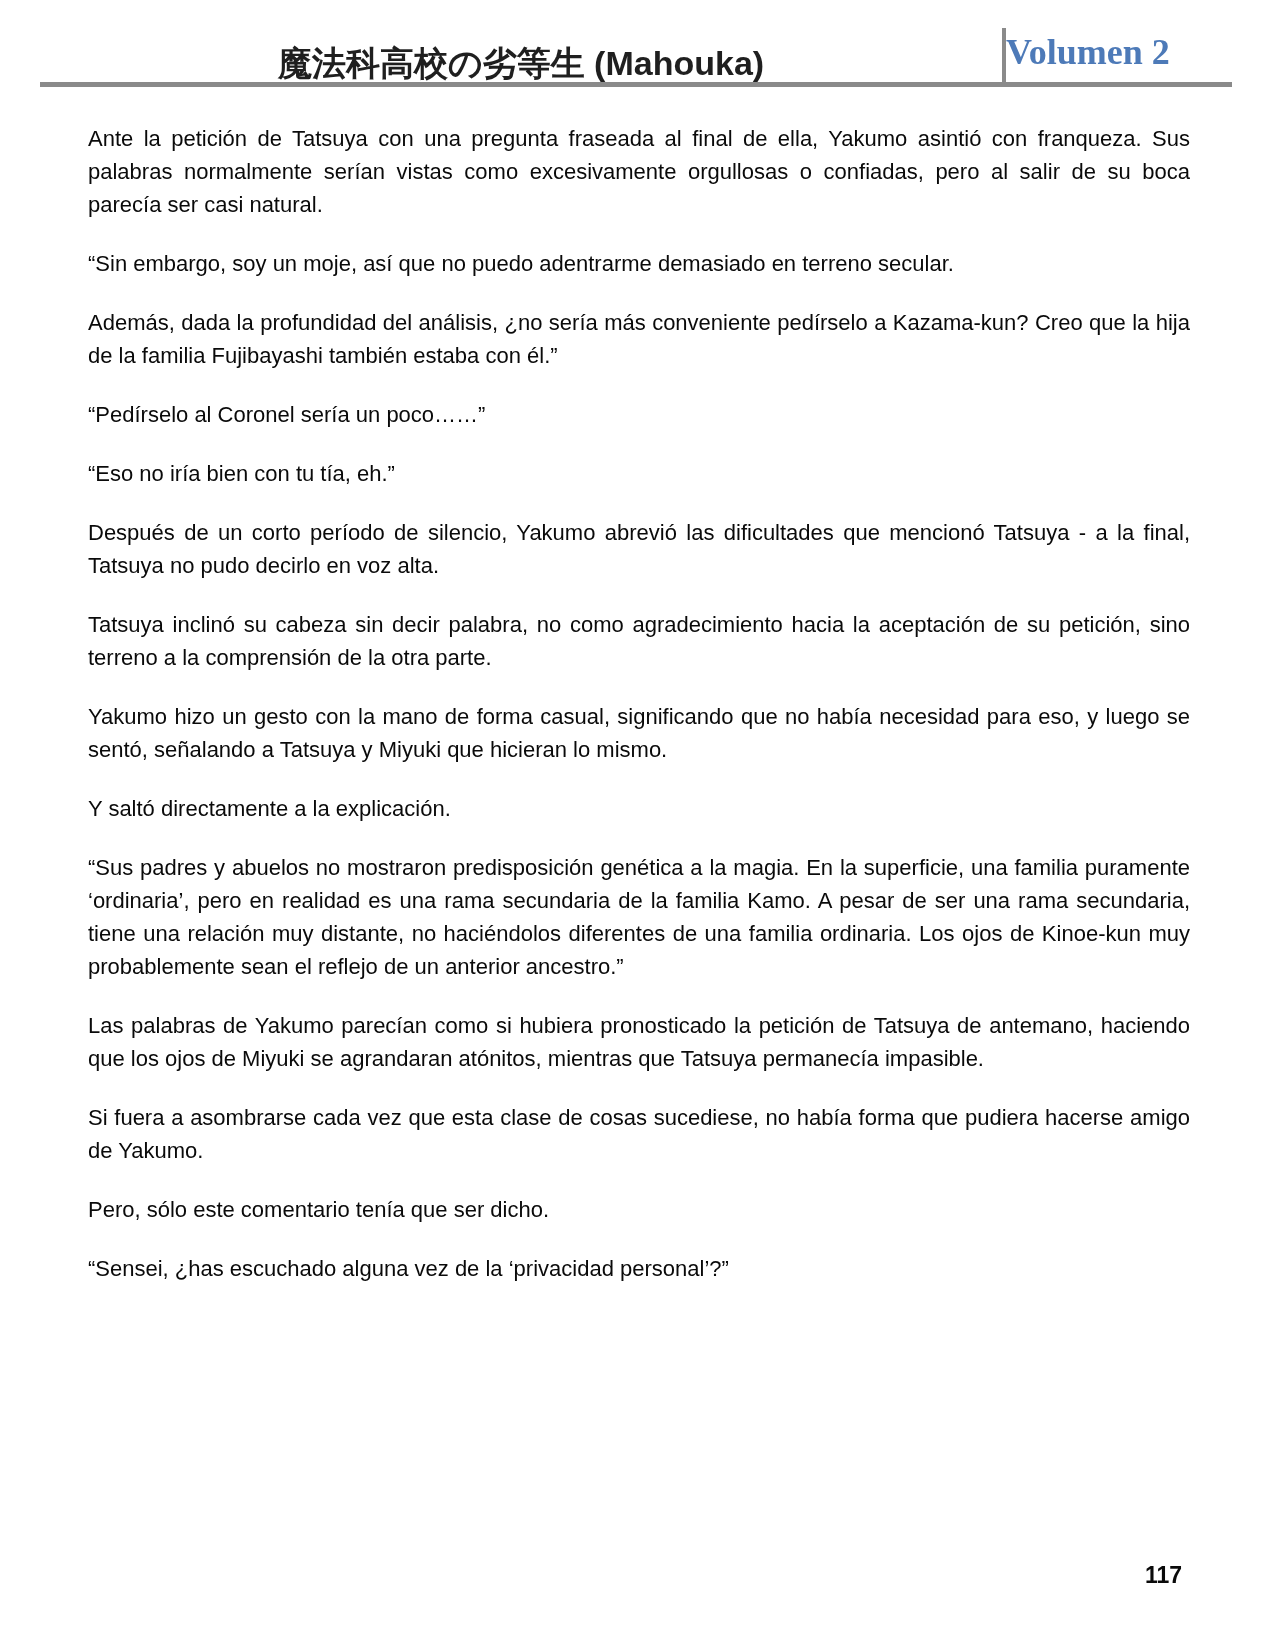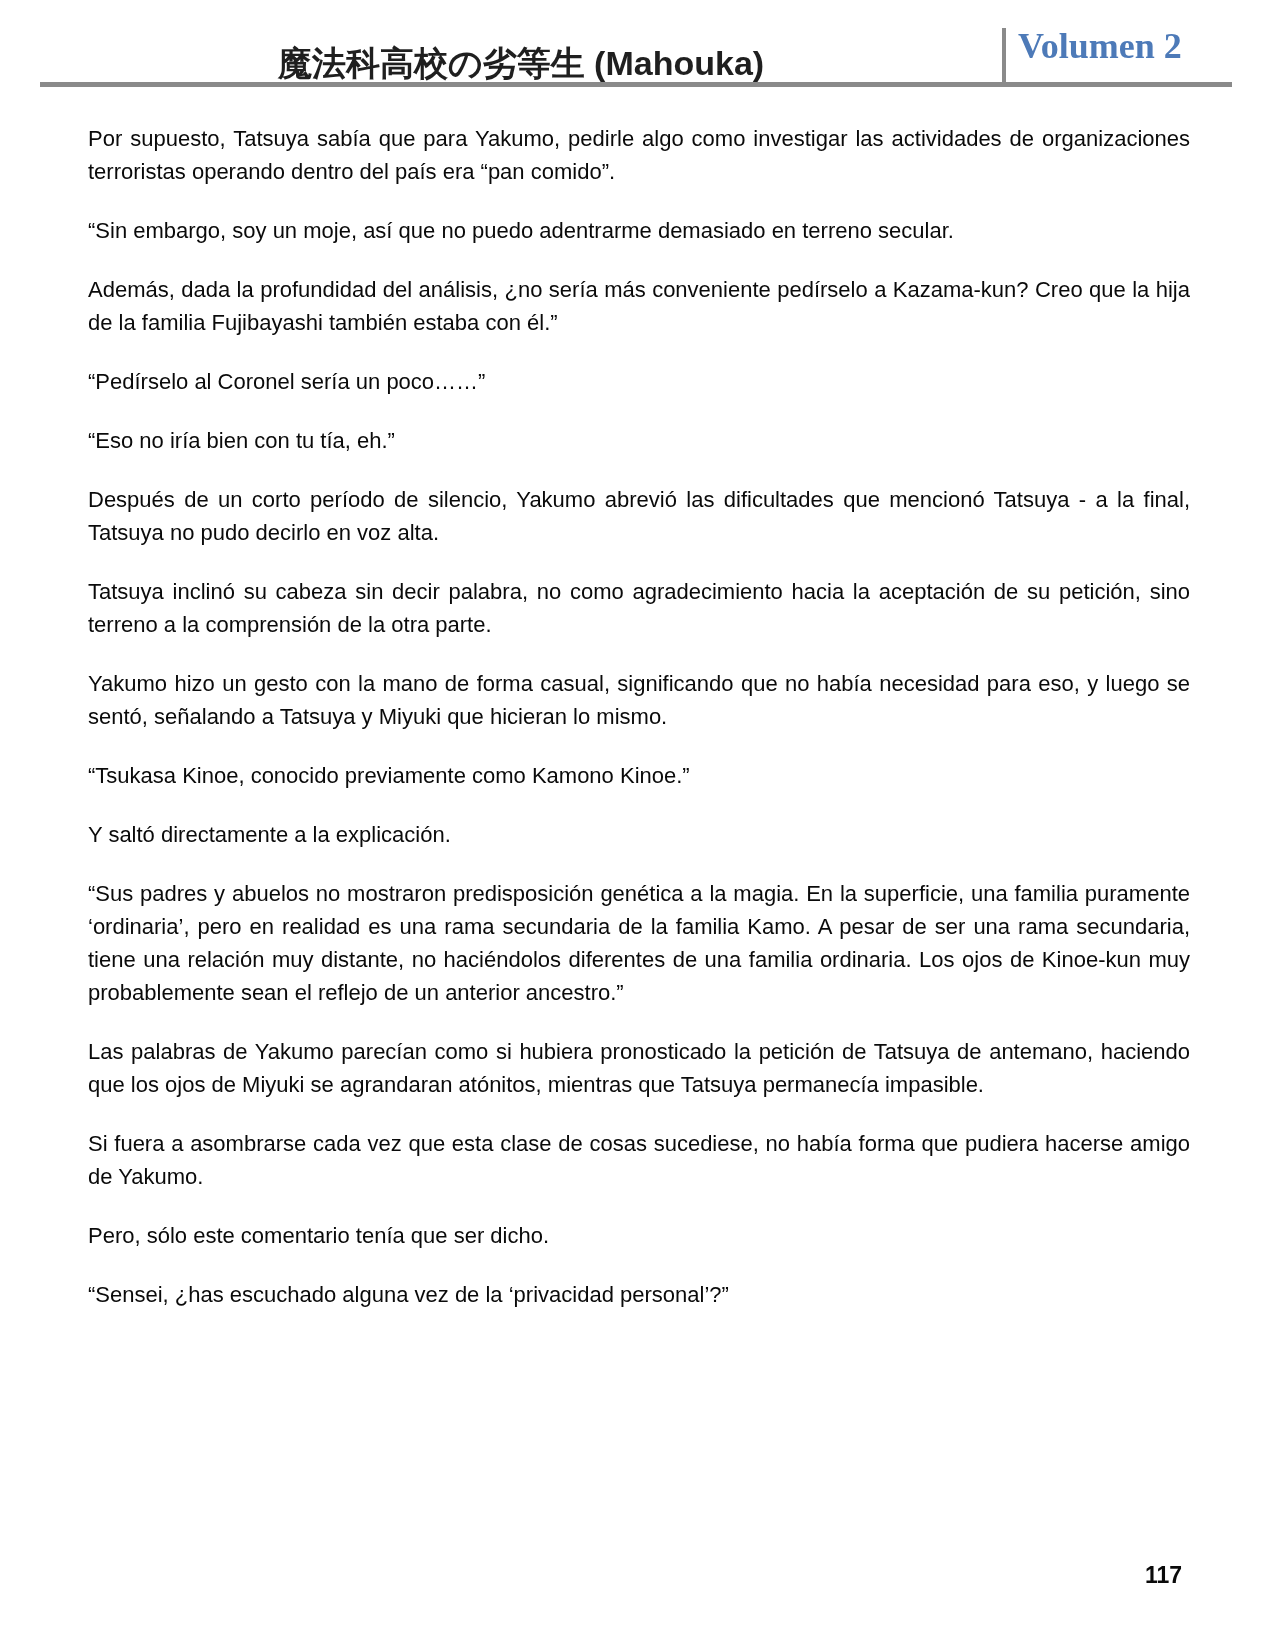--- a/index.html
+++ b/index.html
@@ -28,22 +28,21 @@
     flex:1;display:flex;align-items:flex-end;justify-content:center;
   }
   .doc-title{
     font-size:34px;font-weight:bold;line-height:1.1;white-space:nowrap;
     color:var(--title-text);
     font-family:"Liberation Sans","DejaVu Sans",sans-serif;
   }
   .header-right{
     width:230px;margin-top:28px;
     border-left:4px solid var(--rule-gray);
-    padding-left:12px;
-    display:flex;align-items:flex-start;padding-bottom:7px;
+    display:flex;align-items:center;padding-bottom:7px;
   }
   .volume-label{
     font-family:"Liberation Serif", serif;
     font-weight:bold;font-size:36px;line-height:1;white-space:nowrap;
     color:var(--volume-blue);
   }
   
   .content{
     position:absolute;left:88px;top:122px;width:1102px;
   }
@@ -68,29 +67,28 @@
     <div class="header-left">
       <span class="doc-title">魔法科高校の劣等生 (Mahouka)</span>
     </div>
     <div class="header-right">
       <span class="volume-label">Volumen 2</span>
     </div>
   </div>
 
   <div class="content">
 
-      <p class="para">Por supuesto, Tatsuya sabía que para Yakumo, pedirle algo como investigar las actividades de organizaciones terroristas operando dentro del país era “pan comido”.</p>
+  <p class="para">Ante la petición de Tatsuya con una pregunta fraseada al final de ella, Yakumo asintió con franqueza. Sus palabras normalmente serían vistas como excesivamente orgullosas o confiadas, pero al salir de su boca parecía ser casi natural.</p>
       <p class="para">“Sin embargo, soy un moje, así que no puedo adentrarme demasiado en terreno secular.</p>
       <p class="para">Además, dada la profundidad del análisis, ¿no sería más conveniente pedírselo a Kazama-kun? Creo que la hija de la familia Fujibayashi también estaba con él.”</p>
       <p class="para">“Pedírselo al Coronel sería un poco……”</p>
       <p class="para">“Eso no iría bien con tu tía, eh.”</p>
       <p class="para">Después de un corto período de silencio, Yakumo abrevió las dificultades que mencionó Tatsuya - a la final, Tatsuya no pudo decirlo en voz alta.</p>
       <p class="para">Tatsuya inclinó su cabeza sin decir palabra, no como agradecimiento hacia la aceptación de su petición, sino terreno a la comprensión de la otra parte.</p>
       <p class="para">Yakumo hizo un gesto con la mano de forma casual, significando que no había necesidad para eso, y luego se sentó, señalando a Tatsuya y Miyuki que hicieran lo mismo.</p>
-      <p class="para">“Tsukasa Kinoe, conocido previamente como Kamono Kinoe.”</p>
       <p class="para">Y saltó directamente a la explicación.</p>
       <p class="para">“Sus padres y abuelos no mostraron predisposición genética a la magia. En la superficie, una familia puramente ‘ordinaria’, pero en realidad es una rama secundaria de la familia Kamo. A pesar de ser una rama secundaria, tiene una relación muy distante, no haciéndolos diferentes de una familia ordinaria. Los ojos de Kinoe-kun muy probablemente sean el reflejo de un anterior ancestro.”</p>
       <p class="para">Las palabras de Yakumo parecían como si hubiera pronosticado la petición de Tatsuya de antemano, haciendo que los ojos de Miyuki se agrandaran atónitos, mientras que Tatsuya permanecía impasible.</p>
       <p class="para">Si fuera a asombrarse cada vez que esta clase de cosas sucediese, no había forma que pudiera hacerse amigo de Yakumo.</p>
       <p class="para">Pero, sólo este comentario tenía que ser dicho.</p>
       <p class="para">“Sensei, ¿has escuchado alguna vez de la ‘privacidad personal’?”</p>
     </div>
 
   <div class="page-number">117</div>
 

